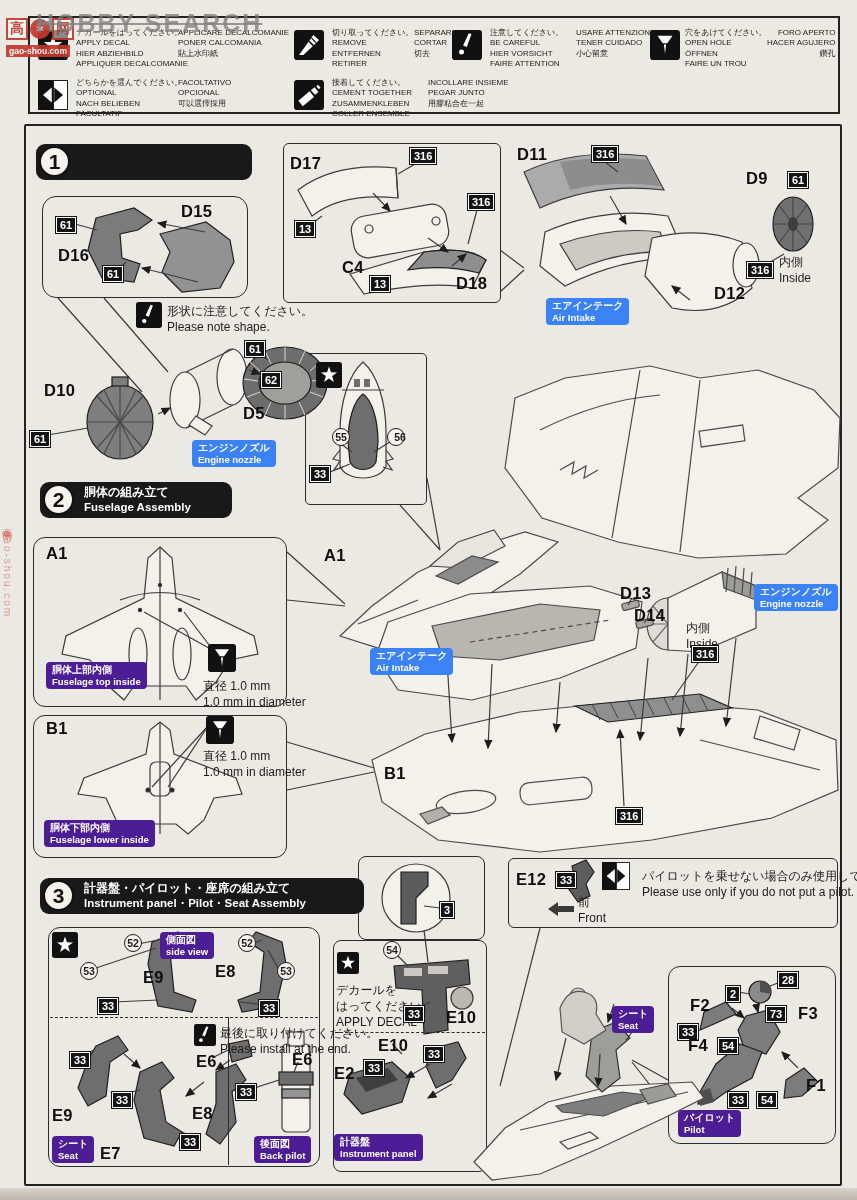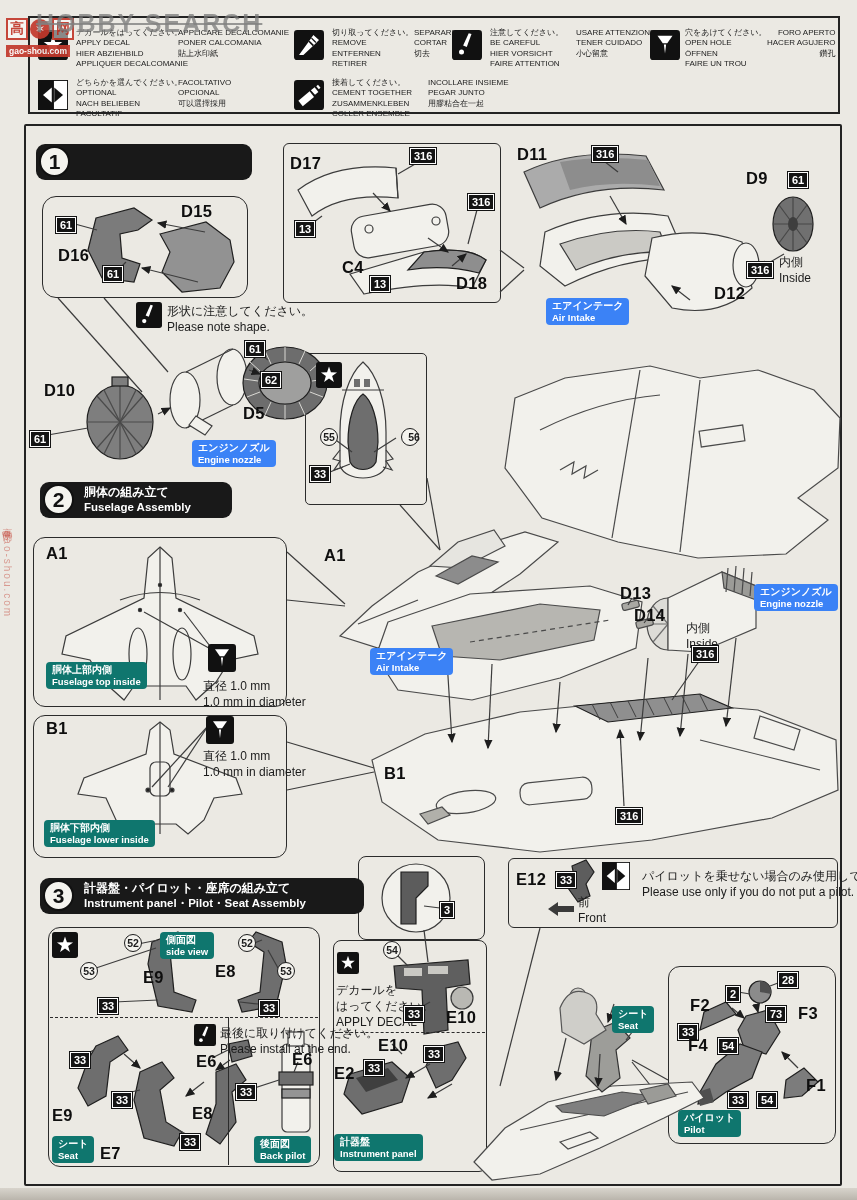--- a/index.html
+++ b/index.html
@@ -7,21 +7,21 @@
   body{position:relative;background:#ebe9e3;font-family:"Liberation Sans",sans-serif;overflow:hidden;color:#1c1c1c}
   .page{position:absolute;inset:0}
   .box{position:absolute;border:2px solid #232323;background:transparent;z-index:2}
   .pbox{position:absolute;border:1.7px solid #2b2b2b;background:transparent;z-index:2}
   #art{position:absolute;left:0;top:0;z-index:3;pointer-events:none}
   #overlays{position:absolute;left:0;top:0;width:857px;height:1200px;z-index:5;pointer-events:none}
   .ov{position:absolute;white-space:nowrap;line-height:1.2}
   .ov-part{font-weight:bold;font-size:16.5px;color:#0e0e0e;letter-spacing:.3px}
   .ov-marker{background:#141414;color:#fff;font-weight:bold;font-size:11px;padding:.5px 3px;border:1.2px solid #fff;outline:1.2px solid #141414}
   .ov-circle{width:18px;height:18px;border-radius:50%;border:1.4px solid #1c1c1c;background:#f4f3ee;font-size:10.5px;font-weight:bold;display:flex;align-items:center;justify-content:center}
-  .ov-glabel{background:#0f766e;color:#fff;border-radius:4px;padding:2px 6px;font-weight:bold}
+  .ov-glabel{background:#4c1d95;color:#fff;border-radius:4px;padding:2px 6px;font-weight:bold}
   .ov-glabel.dark{background:#3b82f6}
   .ov-glabel div:first-child{font-size:10px}
   .ov-glabel div:last-child{font-size:9.5px}
   .ov-note{font-size:12px;color:#1c1c1c}
   .ov-note div{line-height:1.35}
   .iconbox{display:inline-block}
   .iconbox svg{width:100%;height:100%;display:block}
   .ov-icon{display:block}
   .sec{position:absolute;height:36px;background:#191919;border-radius:9px;z-index:6;color:#fff;display:flex;align-items:center}
   .sec-num{position:absolute;left:3px;top:2px;width:31px;height:31px;border-radius:50%;background:#f4f3ee;border:2.5px solid #111;color:#111;font-size:21px;font-weight:bold;display:flex;align-items:center;justify-content:center}
@@ -506,22 +506,22 @@
       <div class="ov ov-glabel dark" style="position: absolute; left: 192px; top: 440px;">
         <div>エンジンノズル</div>
         <div>Engine nozzle</div>
       </div>
       <span class="iconbox ov ov-icon" style="width: 26px; height: 26px; position: absolute; left: 316px; top: 362px;">
         <svg viewBox="0 0 24 24">
           <rect width="24" height="24" rx="2.5" fill="#111"></rect>
           <path d="M12 4.2l1.8 5.3 5.6.1-4.5 3.4 1.6 5.4-4.5-3.2-4.5 3.2 1.6-5.4-4.5-3.4 5.6-.1z" fill="#fff"></path>
         </svg>
       </span>
-      <div class="ov ov-circle" style="position: absolute; left: 320px; top: 428px;">55</div>
-      <div class="ov ov-circle" style="position: absolute; left: 401px; top: 428px; padding-left: 8px;">56</div>
+      <div class="ov ov-circle" style="position: absolute; left: 332px; top: 428px;">55</div>
+      <div class="ov ov-circle" style="position: absolute; left: 387px; top: 428px; padding-left: 8px;">56</div>
       <div class="ov ov-marker" style="position: absolute; left: 310px; top: 466px;">33</div>
       <div class="ov ov-part" style="position: absolute; left: 46px; top: 544px;">A1</div>
       <div class="ov ov-glabel" style="position: absolute; left: 46px; top: 662px;">
         <div>胴体上部内側</div>
         <div>Fuselage top inside</div>
       </div>
       <span class="iconbox ov ov-icon" style="width: 28px; height: 28px; position: absolute; left: 208px; top: 644px;">
         <svg viewBox="0 0 24 24">
           <rect width="24" height="24" rx="2.5" fill="#111"></rect>
           <path d="M6 4.5 H18 L13.8 10.5 H10.2 Z" fill="#fff"></path>

